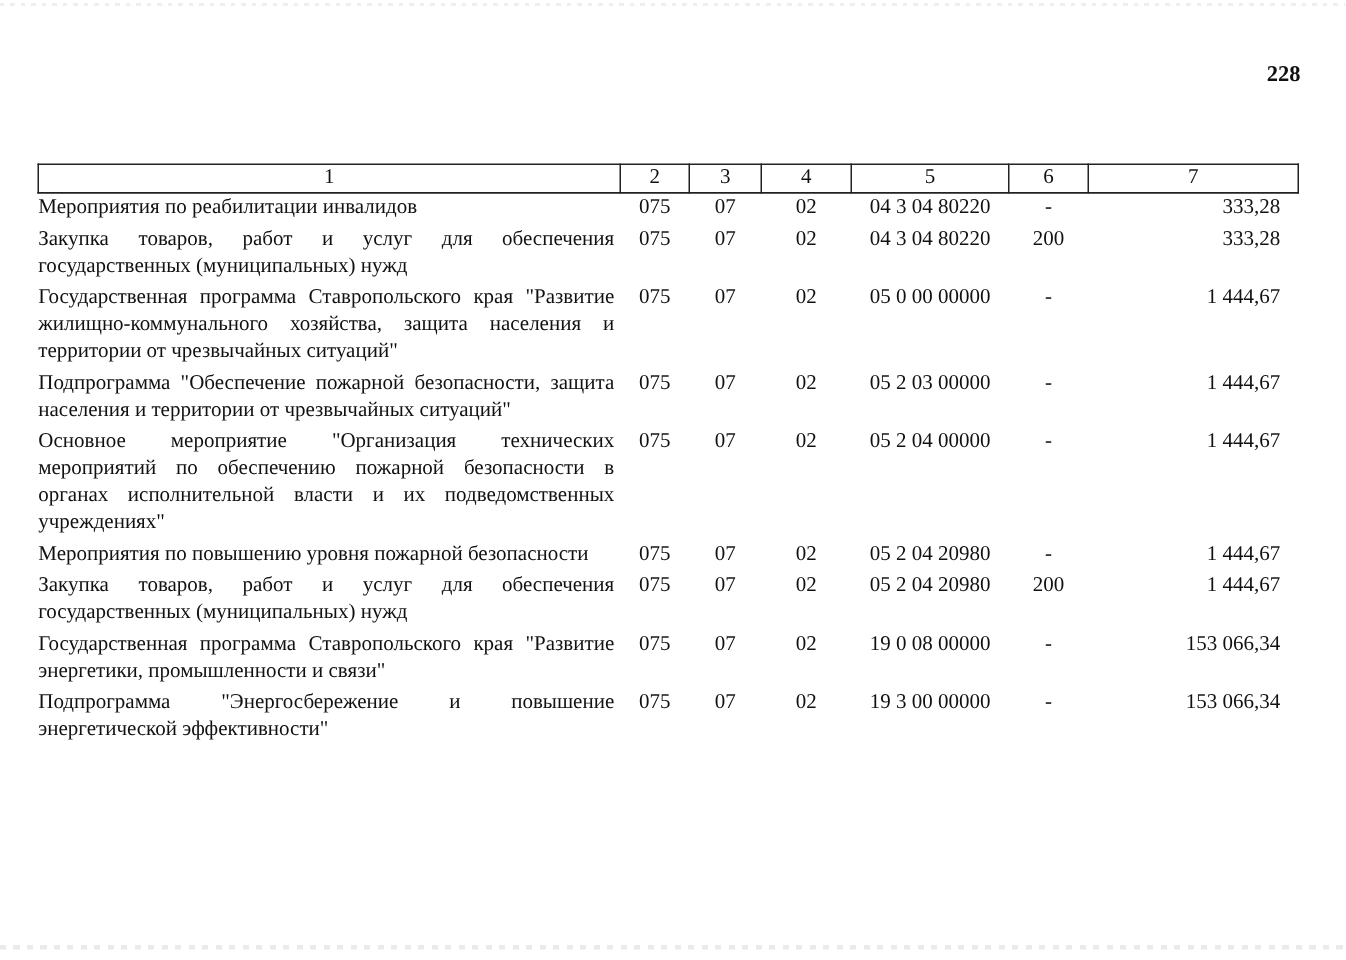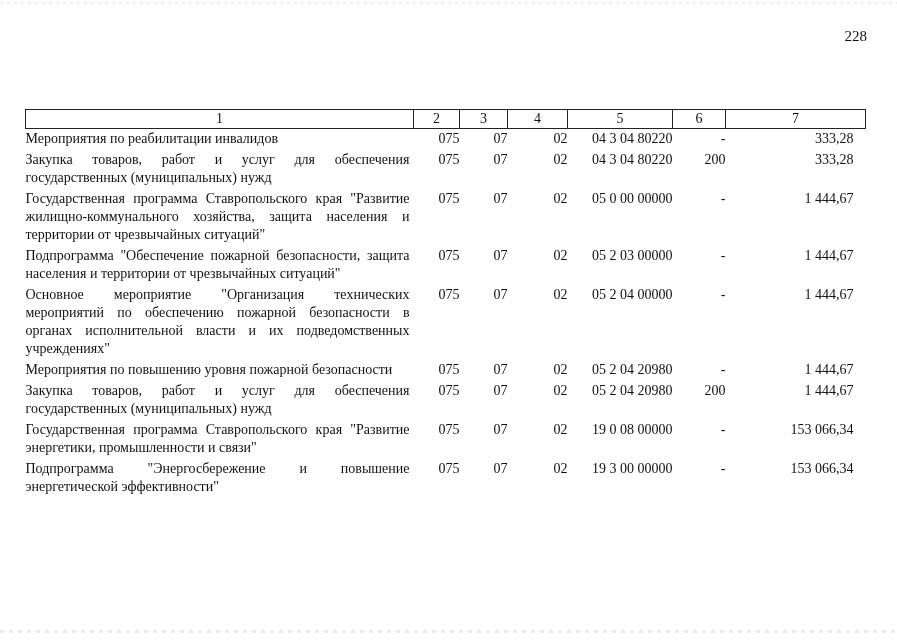--- a/index.html
+++ b/index.html
@@ -25,23 +25,24 @@
     }
     .scan-noise-bottom {
       position: absolute;
       left: 0; top: 630px;
       width: 897px; height: 3px;
       background: repeating-linear-gradient(90deg, #dcdcdc 0 4px, transparent 4px 9px);
       opacity: 0.6;
     }
     .page-number {
       position: absolute;
-      top: 28px;
+      top: 42px;
       right: 30px;
       font-size: 15px;
+      font-weight: bold;
     }
     table.budget {
       position: absolute;
       left: 25px;
       top: 109px;
       border-collapse: collapse;
       table-layout: fixed;
       width: 840px;
     }
     table.budget col.c1 { width: 388px; }
@@ -68,21 +69,21 @@
     }
     table.budget tbody tr td {
       padding-top: 1px;
       padding-bottom: 2px;
     }
     td.desc {
       text-align: justify;
       text-align-last: left;
       padding-right: 4px !important;
     }
-    td.num { text-align: right; }
+    td.num { text-align: center; }
     td.amount { text-align: right; padding-right: 12px !important; }
   </style>
 </head>
 <body>
 
 <div class="scan-noise-top"></div>
 
 <div class="page-number">228</div>
 
 <table class="budget">

